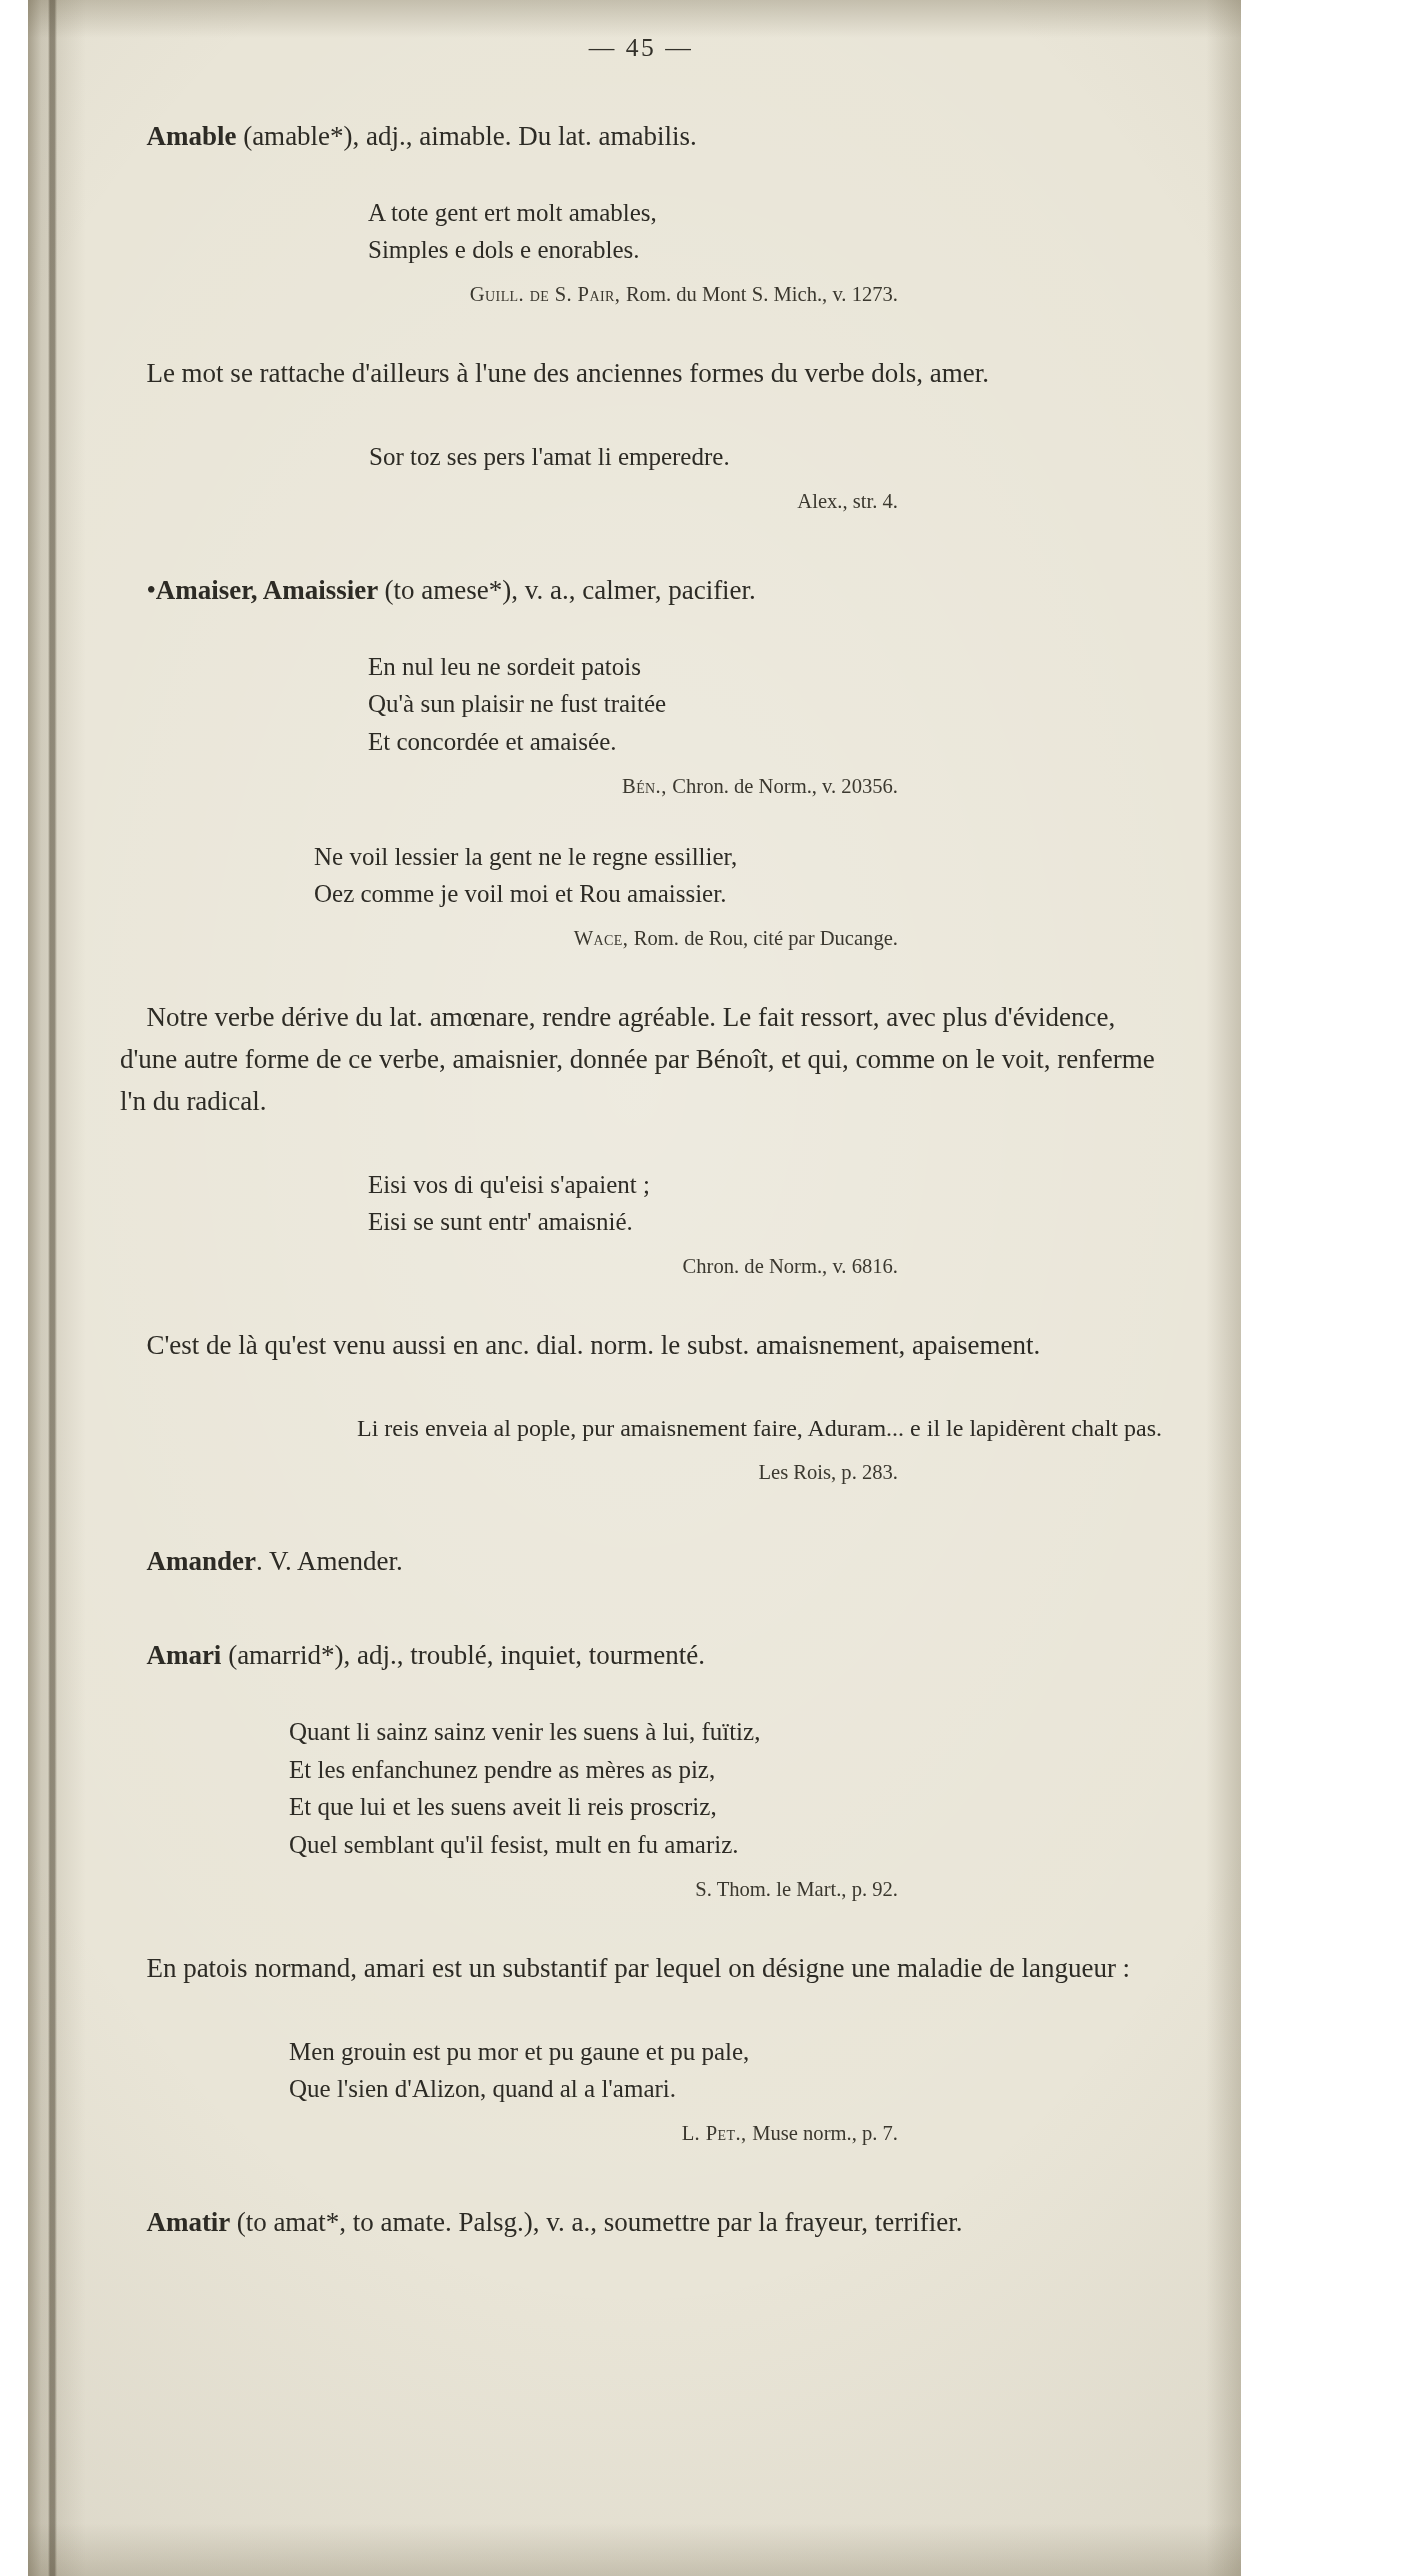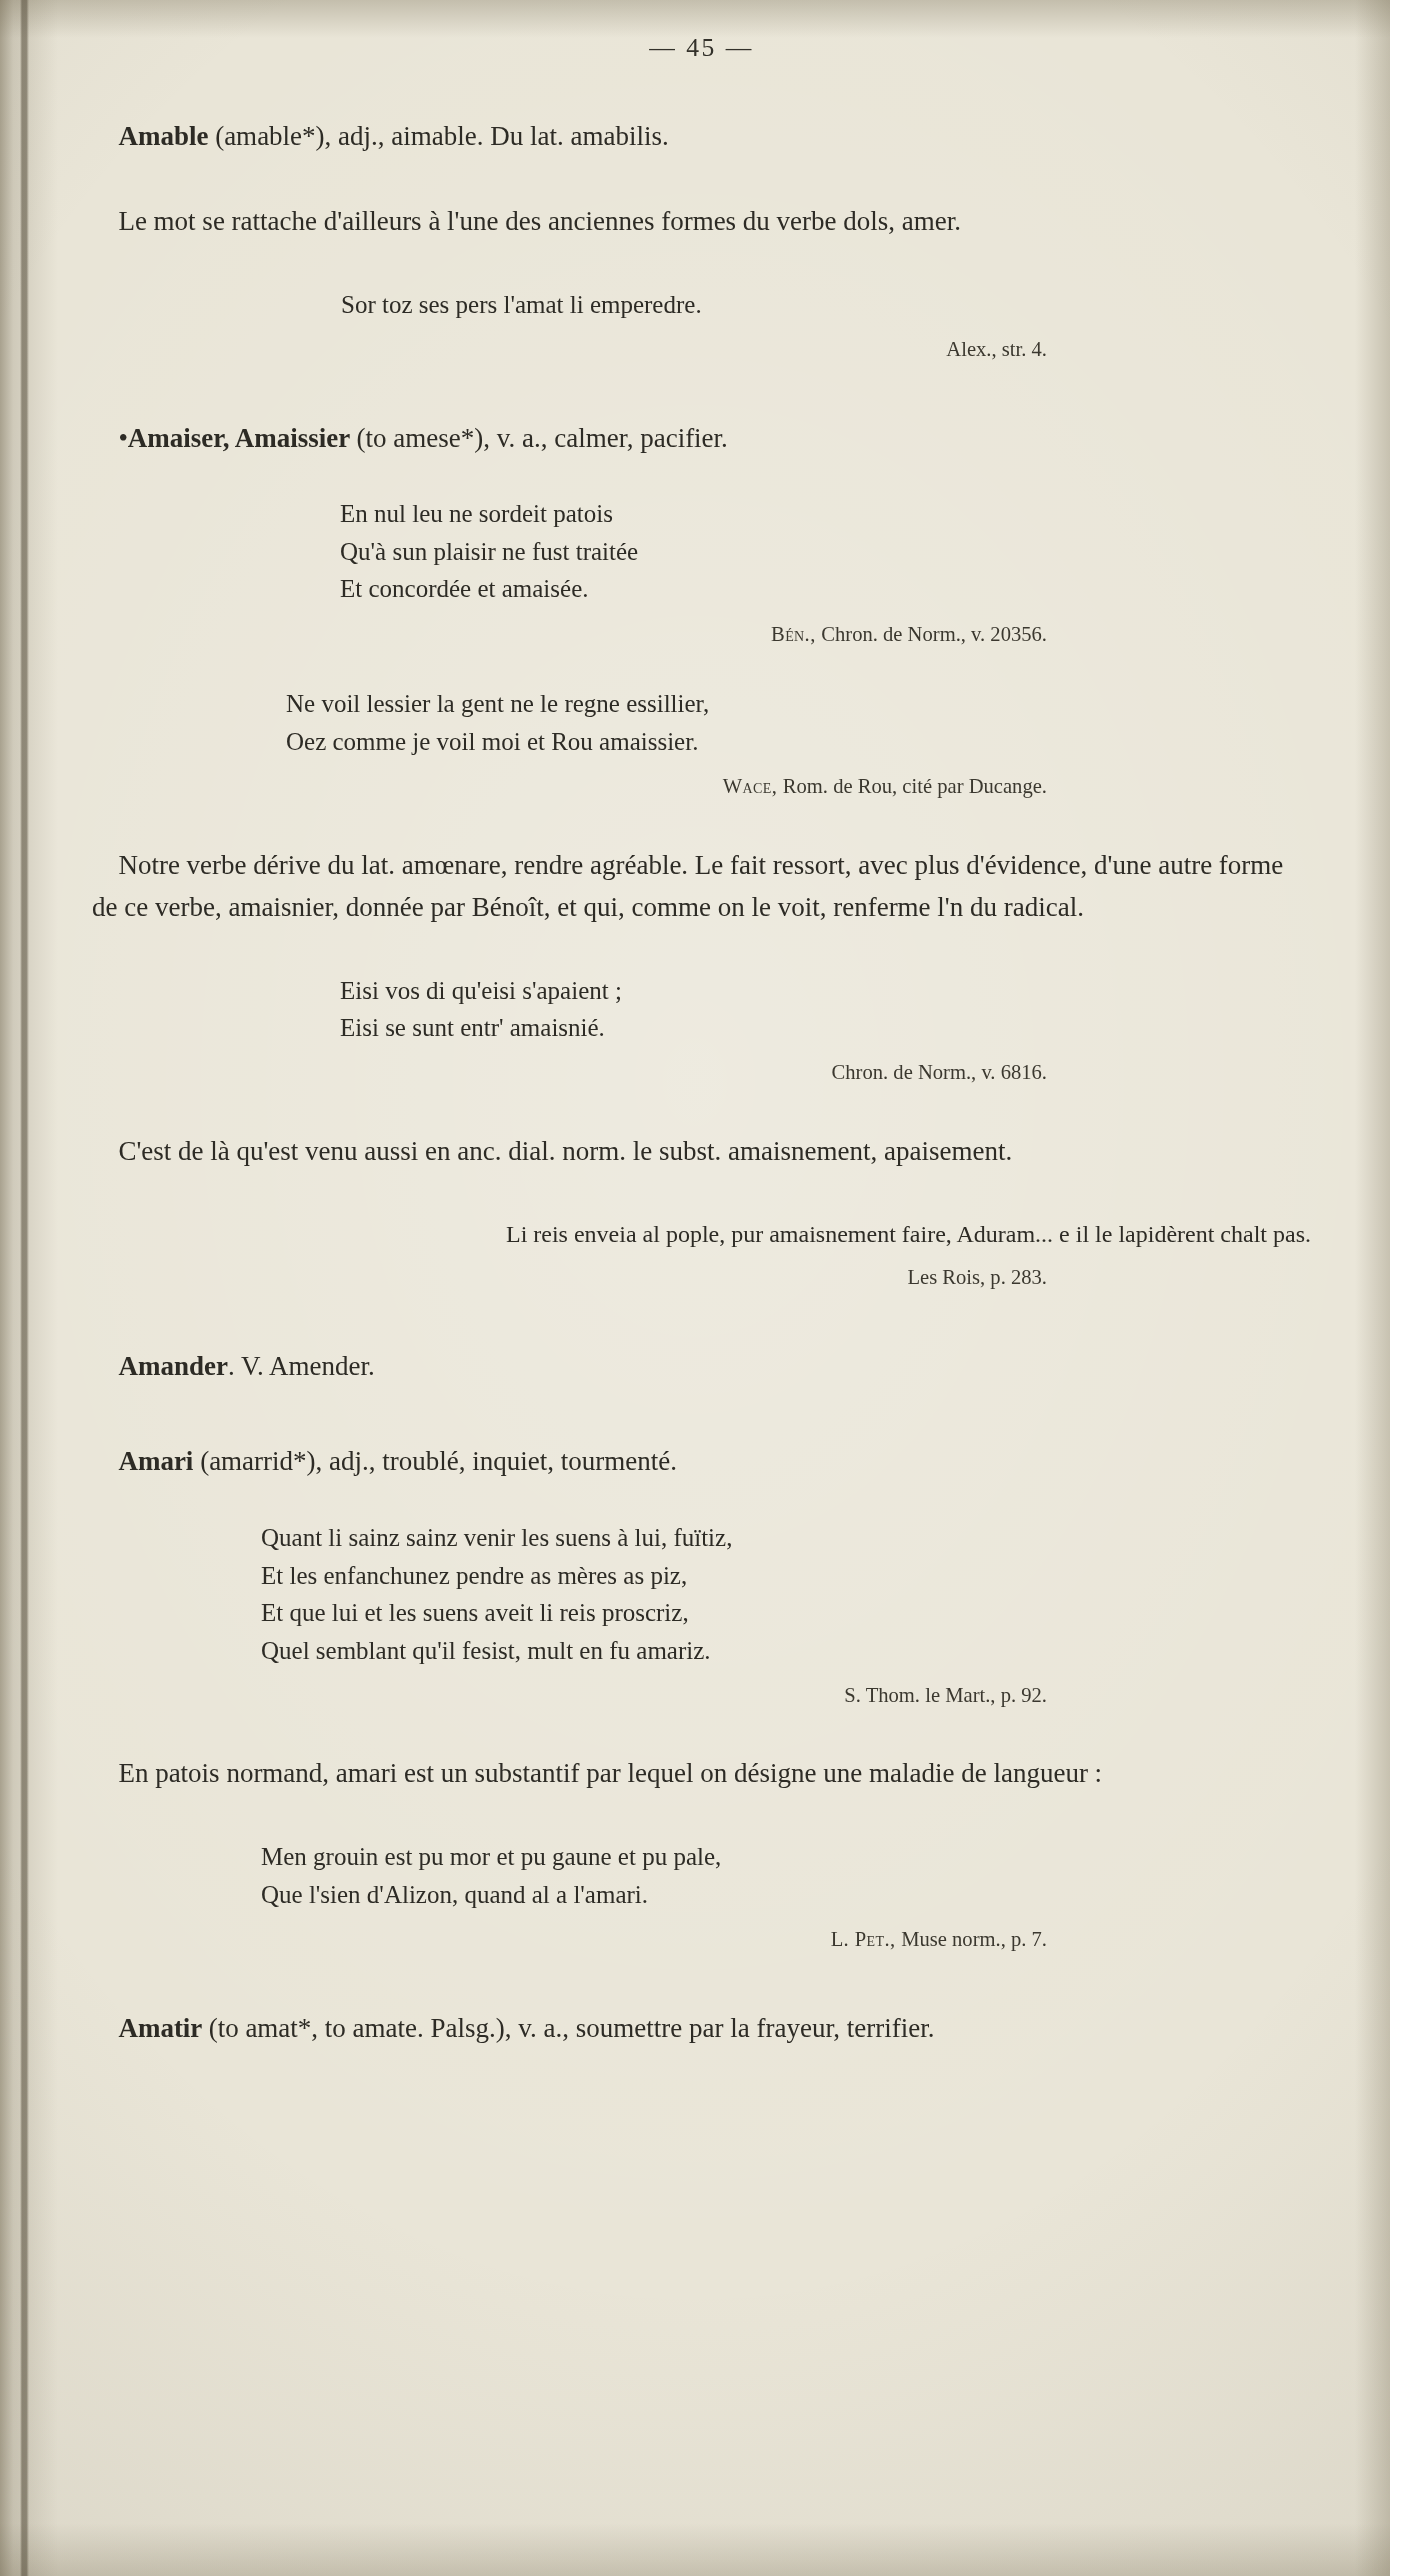--- a/index.html
+++ b/index.html
@@ -4,29 +4,30 @@
 <style>
   html, body { margin: 0; padding: 0; }
   body {
     width: 1429px; height: 2576px;
     font-family: "Liberation Serif", "DejaVu Serif", serif;
     color: #2d2b25;
     overflow: hidden;
   }
   .page {
     position: relative;
-    width: 1390px; height: 2576px;
+    width: 1213px; height: 2576px;
     background:
       linear-gradient(90deg, rgba(0,0,0,0) 20px, rgba(84,76,58,0.55) 22px, rgba(84,76,58,0.55) 26.4px, rgba(0,0,0,0) 29px),
       linear-gradient(90deg, rgba(104,94,70,0.50) 0px, rgba(104,94,70,0.20) 13.2px, rgba(104,94,70,0) 58px),
       linear-gradient(180deg, rgba(110,100,74,0.30) 0px, rgba(110,100,74,0) 38px),
       linear-gradient(0deg, rgba(110,100,74,0.25) 0px, rgba(110,100,74,0) 53px),
       linear-gradient(270deg, rgba(110,100,74,0.28) 0px, rgba(110,100,74,0) 35px),
       radial-gradient(ellipse 115% 85% at 50% 42%, rgba(255,255,255,0.22) 0%, rgba(255,255,255,0) 55%, rgba(96,86,62,0.16) 100%),
       #e9e5d7;
+    margin-left: 28px;
   }
   .content {
     position: absolute;
     left: 92px; right: 79px; top: 33px;
   }
   .page-number {
     text-align: center;
     font-size: 25.6px;
     letter-spacing: 2.5px;
     margin: 0 0 30px 0;
@@ -65,20 +66,25 @@
   .sc { font-variant: small-caps; letter-spacing: 0.4px; }
 </style>
 </head>
 <body>
 
 <div class="page">
   <div class="content">
     <div class="page-number">— 45 —</div>
 
   <p class="entry"><span class="b">Amable </span><span>(</span><span class="i">amable*</span><span>), </span><span class="i">adj.</span><span>, aimable. Du lat. </span><span class="i">amabilis</span><span>.</span></p>
+      <div class="verse" style="padding-left: 248px;">
+        <div class="verse-line">A tote gent ert molt amables,</div>
+        <div class="verse-line">Simples e dols e enorables.</div>
+        <div class="citation"><span class="sc">Guill. de S. Pair, </span><span class="i">Rom. du Mont S. Mich.</span><span>, v. 1273.</span></div>
+      </div>
       <p class="para"><span>Le mot se rattache d'ailleurs à l'une des anciennes formes du verbe dols, </span><span class="i">amer</span><span>.</span></p>
       <div class="verse" style="padding-left: 249px;">
         <div class="verse-line">Sor toz ses pers l'amat li emperedre.</div>
         <div class="citation"><span class="i">Alex.</span><span>, str. 4.</span></div>
       </div>
       <p class="entry"><span>•</span><span class="b">Amaiser, Amaissier </span><span>(</span><span class="i">to amese*</span><span>), </span><span class="i">v. a.</span><span>, calmer, pacifier.</span></p>
       <div class="verse" style="padding-left: 248px;">
         <div class="verse-line">En nul leu ne sordeit patois</div>
         <div class="verse-line">Qu'à sun plaisir ne fust traitée</div>
         <div class="verse-line">Et concordée et amaisée.</div>

